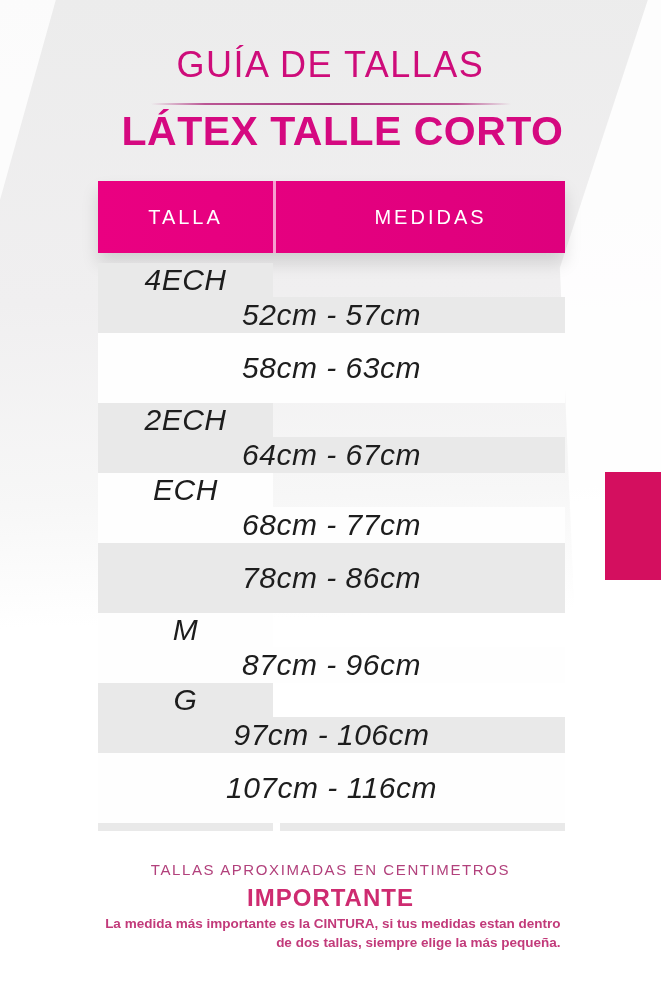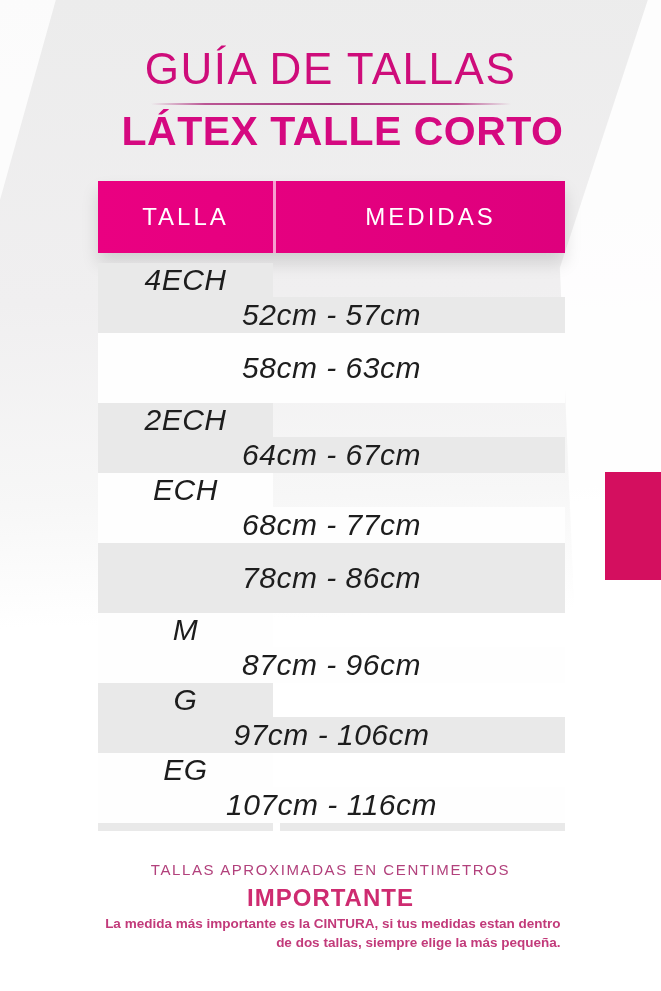--- a/index.html
+++ b/index.html
@@ -26,21 +26,21 @@
     width: 90px; height: 200px;
     background: #ffffff;
     opacity: 0.8;
     clip-path: polygon(0 0, 62% 0, 0 100%);
   }
 
   
   .title {
     position: absolute; top: 44px; left: 0; width: 100%;
     text-align: center;
-    font-size: 44px; font-weight: 500; letter-spacing: 1.5px;
+    font-size: 36px; font-weight: 500; letter-spacing: 1.5px;
     color: #ce0c7a;
   }
   .title-divider {
     position: absolute; top: 103px; left: 50%;
     width: 360px; height: 2px;
     transform: translateX(-50%);
     background: linear-gradient(90deg, rgba(180,70,140,0) 0%, #bb5694 15%, #a23a7e 50%, #bb5694 85%, rgba(180,70,140,0) 100%);
   }
   .subtitle {
     position: absolute; top: 108px; left: 12px; width: 100%;
@@ -51,21 +51,21 @@
 
   
   .size-table { position: absolute; left: 98px; top: 181px; width: 467px; }
   .thead {
     display: flex; height: 72px;
     background: linear-gradient(90deg, #ea0081 0%, #de007d 100%);
     box-shadow: 0 10px 16px rgba(0,0,0,0.13);
   }
   .th {
     display: flex; align-items: center; justify-content: center;
-    color: #ffffff; font-size: 24px; letter-spacing: 3px; font-weight: 400;
+    color: #ffffff; font-size: 20px; letter-spacing: 3px; font-weight: 400;
   }
   .th-talla { width: 175px; }
   .th-gap { width: 3px; background: rgba(255,255,255,0.62); }
   .th-medidas { flex: 1; padding-left: 20px; }
 
   .tbody { margin-top: 10px; }
   .row { display: flex; height: 70px; flex-direction: column; }
   .cell {
     display: flex; align-items: center; justify-content: center;
     font-style: italic; font-size: 30px; color: #1d1d1d; font-weight: 400;
@@ -149,21 +149,20 @@
       </div>
       <div class="row">
         <div class="cell cell-talla">M</div>
         <div class="cell cell-medidas">87cm - 96cm</div>
       </div>
       <div class="row">
         <div class="cell cell-talla">G</div>
         <div class="cell cell-medidas">97cm - 106cm</div>
       </div>
       <div class="row">
-        <div class="cell cell-talla">EG</div>
         <div class="cell cell-medidas">107cm - 116cm</div>
       </div>
       <div class="row-strip">
         <div class="strip-cell strip-talla"></div>
         <div class="strip-cell strip-medidas"></div>
       </div>
     </div>
   </div>
 
   <div class="footer-note">TALLAS APROXIMADAS EN CENTIMETROS</div>

